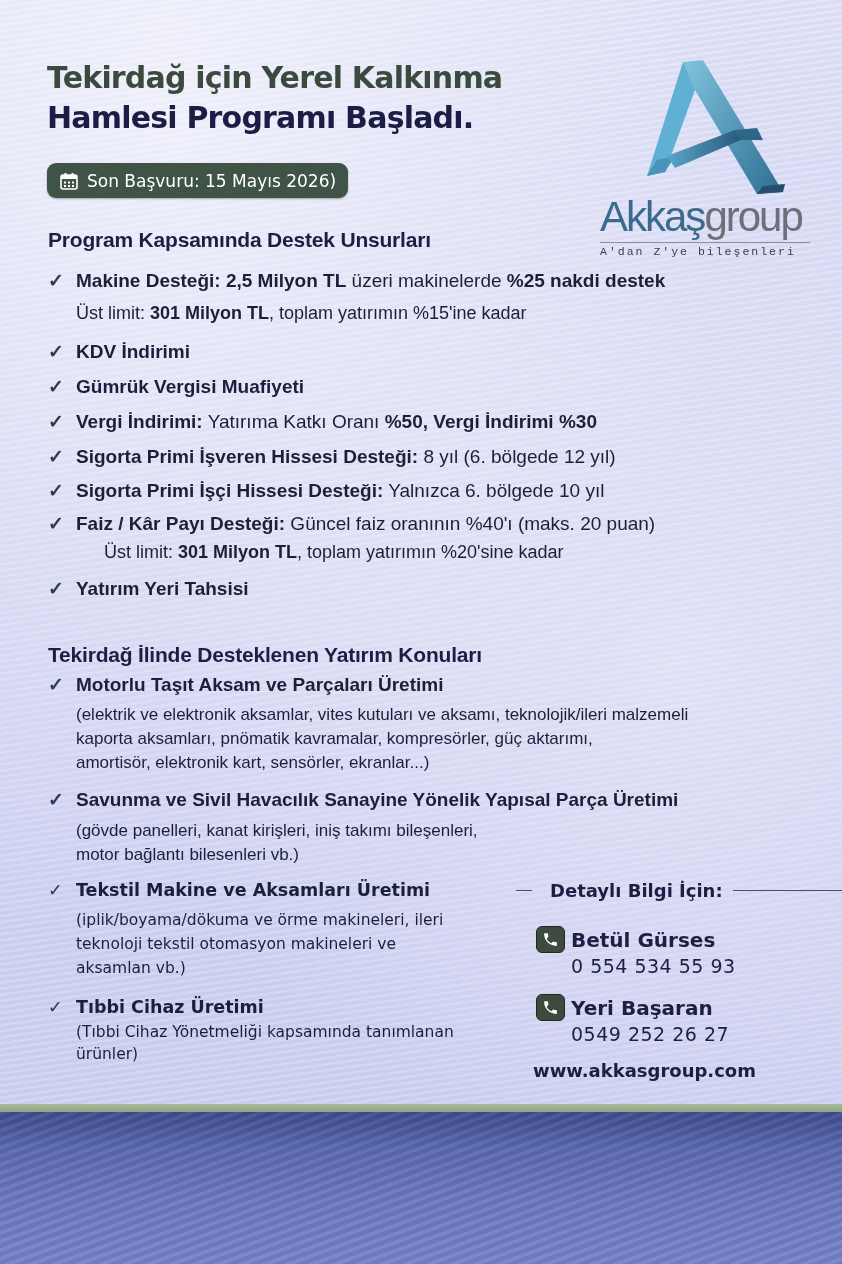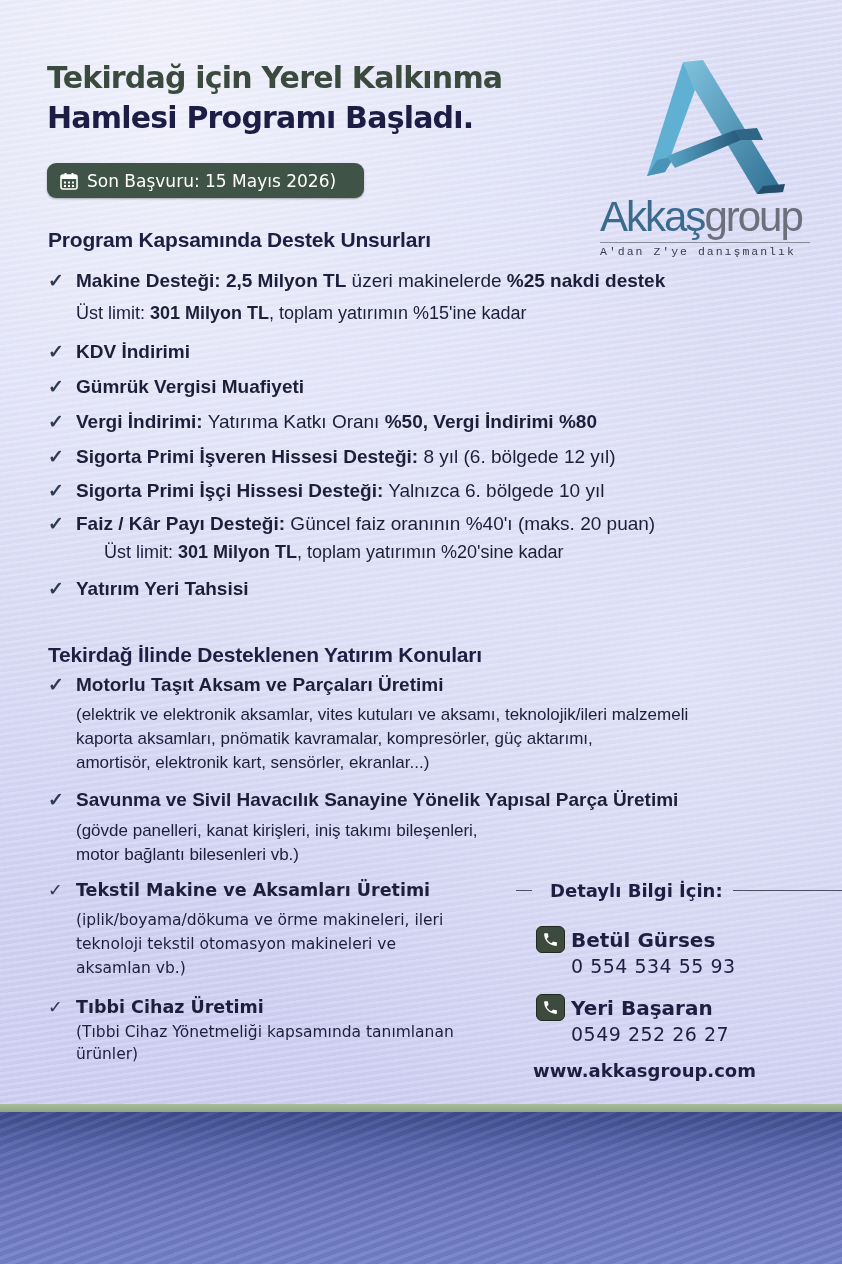--- a/index.html
+++ b/index.html
@@ -32,21 +32,21 @@
   .title {
     position: absolute; left: 47px; top: 58px;
     font-family: "DejaVu Sans", sans-serif; font-weight: bold;
     font-size: 30px; line-height: 40px; letter-spacing: -0.8px;
   }
   .title .l1 { color: #3a4a3e; display: block; }
   .title .l2 { color: #1b1d45; display: block; }
 
   .deadline {
     position: absolute; left: 47px; top: 163px; height: 35px;
-    padding: 0 28px 0 12px;
+    padding: 0 12px 0 12px;
     background: #3f5346; border-radius: 9px;
     display: flex; align-items: center; gap: 8px;
     color: #ffffff; font-family: "DejaVu Sans", sans-serif; font-size: 17px;
     box-shadow: 0 1px 2px rgba(0,0,0,0.3);
   }
   .cal { width: 20px; height: 20px; }
 
   .logo { position: absolute; left: 600px; top: 60px; width: 215px; height: 200px; }
   .logo-mark { position: absolute; left: 45px; top: 0; width: 140px; height: 135px; }
   .logo-word {
@@ -142,42 +142,42 @@
     <polygon points="38,2 58,0 138,132 112,134 50,30 40,8" fill="url(#gA)"></polygon>
     <polygon points="38,2 50,30 20,112 2,116" fill="#5fb0d3"></polygon>
     <polygon points="2,116 20,112 30,96 12,100" fill="#4a93b8"></polygon>
     <polygon points="22,96 90,70 96,80 30,108" fill="url(#gB)"></polygon>
     <polygon points="90,70 112,68 118,80 96,80" fill="#2f6685"></polygon>
     <polygon points="112,134 138,132 140,124 118,126" fill="#244f6c"></polygon>
   </svg>
   <div class="logo-word">
     <span class="akkas">Akkaş</span><span class="group">group</span>
   </div>
-  <div class="logo-tag">A'dan Z'ye danışmanlık</div>
+  <div class="logo-tag">A'dan Z'ye bileşenleri</div>
 </div>
 
 <div class="h2" style="top:228px;">Program Kapsamında Destek Unsurları</div>
 
 <div class="item" style="top:268px;">
   <span class="chk">✓</span><b>Makine Desteği: 2,5 Milyon TL</b><span class="light"> üzeri makinelerde </span><b>%25 nakdi destek</b>
 </div>
 <div class="sub" style="top:301px;">
   <span>Üst limit: </span><b>301 Milyon TL</b><span>, toplam yatırımın %15'ine kadar</span>
 </div>
 
 <div class="item" style="top:339px;">
   <span class="chk">✓</span><b>KDV İndirimi</b>
 </div>
 
 <div class="item" style="top:374px;">
   <span class="chk">✓</span><b>Gümrük Vergisi Muafiyeti</b>
 </div>
 
 <div class="item" style="top:409px;">
-  <span class="chk">✓</span><b>Vergi İndirimi:</b><span class="light"> Yatırıma Katkı Oranı </span><b>%50, Vergi İndirimi %80</b>
+  <span class="chk">✓</span><b>Vergi İndirimi:</b><span class="light"> Yatırıma Katkı Oranı </span><b>%50, Vergi İndirimi %30</b>
 </div>
 
 <div class="item" style="top:444px;">
   <span class="chk">✓</span><b>Sigorta Primi İşveren Hissesi Desteği:</b><span class="light"> 8 yıl (6. bölgede 12 yıl)</span>
 </div>
 
 <div class="item" style="top:478px;">
   <span class="chk">✓</span><b>Sigorta Primi İşçi Hissesi Desteği:</b><span class="light"> Yalnızca 6. bölgede 10 yıl</span>
 </div>
 

